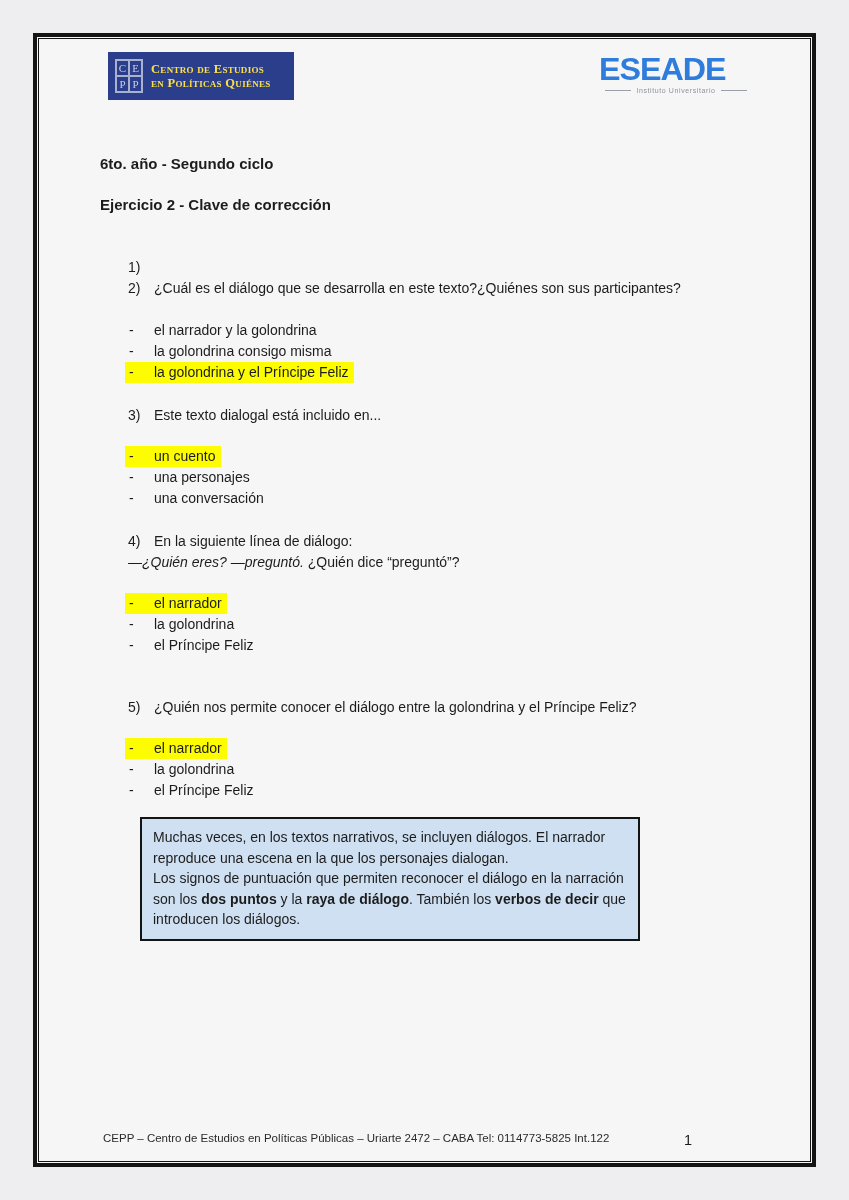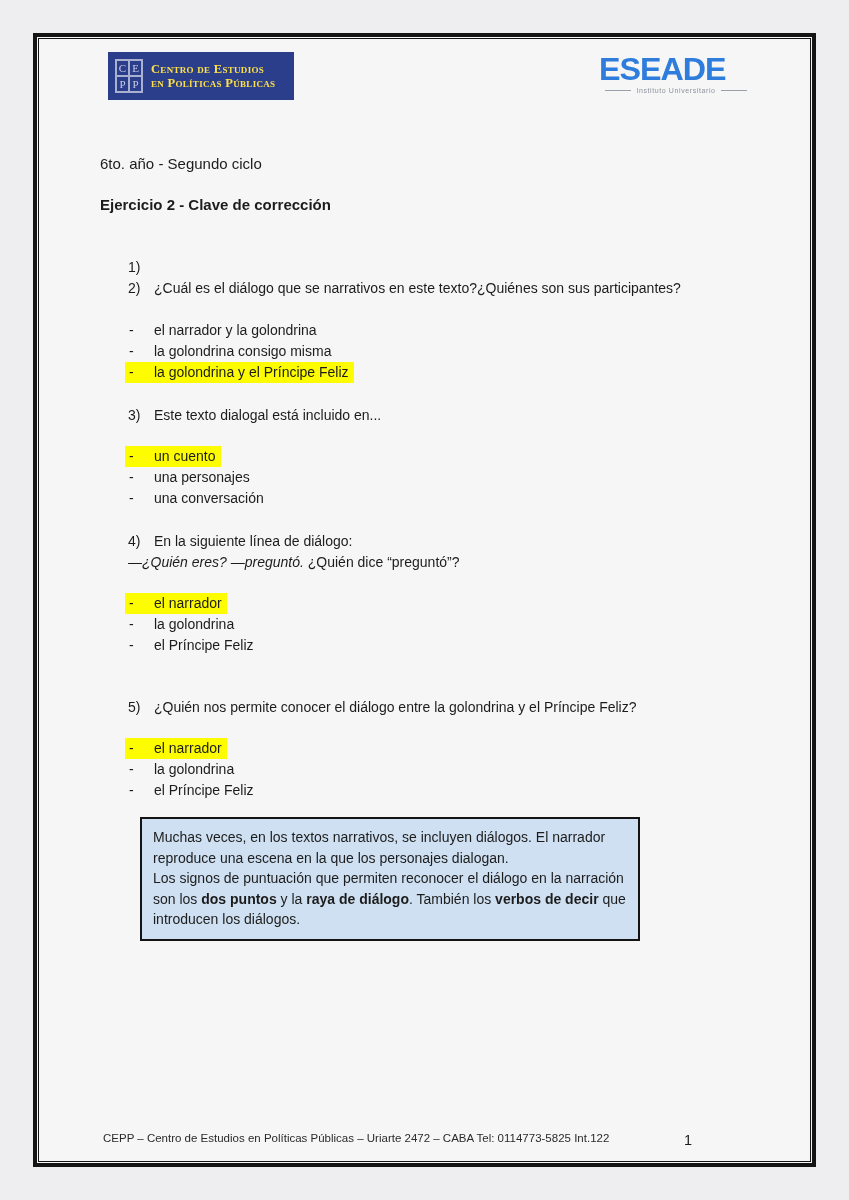--- a/index.html
+++ b/index.html
@@ -82,21 +82,21 @@
     display: flex; align-items: center; justify-content: center;
     gap: 5px;
     color: #8d929c;
     font-size: 7px;
     letter-spacing: 0.6px;
     white-space: nowrap;
   }
   .eseade-line { display: inline-block; width: 26px; height: 1px; background: #9aa0aa; }
 
   
-  .h-grade    { margin: 55px 0 0 61px; font-size: 15px; font-weight: normal; line-height: 18px; }
+  .h-grade    { margin: 55px 0 0 61px; font-size: 15px; font-weight: bold; line-height: 18px; }
   .h-topic    { margin: 25px 0 0 61px; font-size: 14.5px; line-height: 18px; }
   .h-exercise { margin: 23px 0 4px 61px; font-size: 15px; font-weight: bold; line-height: 18px; }
 
   
   .questions { margin: 43px 60px 0 89px; font-size: 14px; line-height: 21px; }
   .question { margin-top: 22px; }
   .question:nth-child(1), .question:nth-child(2) { margin-top: 0; }
   .question:nth-child(5) { margin-top: 41px; }
   .q-line { display: flex; }
   .q-num  { flex: 0 0 26px; }
@@ -153,21 +153,21 @@
       <div class="header-row">
         <div class="cepp-logo" id="cepp-logo" style="background: rgb(43, 62, 140);">
           <div class="cepp-grid" id="cepp-grid">
               <div class="cepp-cell">C</div>
               <div class="cepp-cell">E</div>
               <div class="cepp-cell">P</div>
               <div class="cepp-cell">P</div>
             </div>
           <div class="cepp-name">
             <div>Centro de Estudios</div>
-            <div>en Políticas Públicas</div>
+            <div>en Políticas Quiénes</div>
           </div>
         </div>
         <div class="eseade-logo">
           <div class="eseade-word" id="eseade-word" style="color: rgb(46, 124, 219);">ESEADE</div>
           <div class="eseade-sub">
             <span class="eseade-line"></span>
             <span>Instituto Universitario</span>
             <span class="eseade-line"></span>
           </div>
         </div>
@@ -179,21 +179,21 @@
       <div class="questions" id="questions">
           <div class="question">
             <div class="q-line">
               <span class="q-num">1)</span>
               <span class="q-text"></span>
             </div>
           </div>
           <div class="question">
             <div class="q-line">
               <span class="q-num">2)</span>
-              <span class="q-text">¿Cuál es el diálogo que se narrativos en este texto?¿Quiénes son sus participantes?</span>
+              <span class="q-text">¿Cuál es el diálogo que se desarrolla en este texto?¿Quiénes son sus participantes?</span>
             </div>
             <div class="options">
               <div class="opt"><span class="opt-inner">
                   <span class="opt-dash">-</span>
                   <span>el narrador y la golondrina</span>
                 </span></div>
               <div class="opt"><span class="opt-inner">
                   <span class="opt-dash">-</span>
                   <span>la golondrina consigo misma</span>
                 </span></div>

